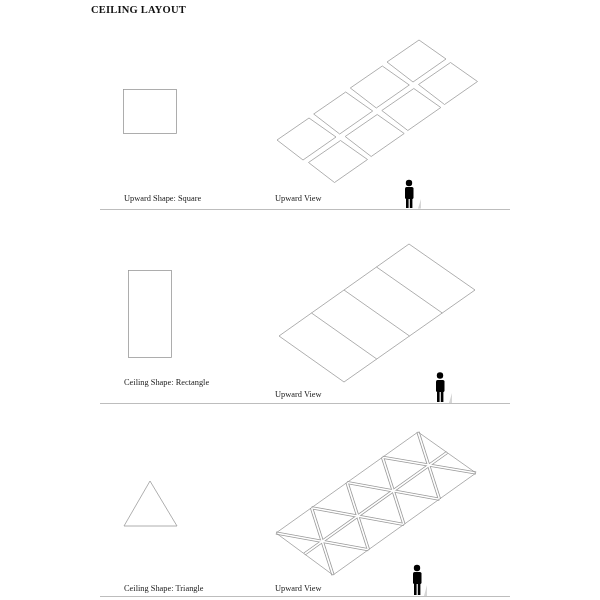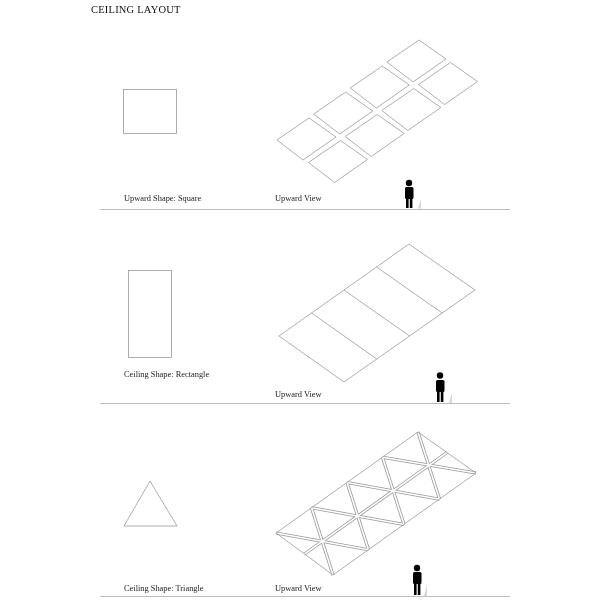--- a/index.html
+++ b/index.html
@@ -1,17 +1,17 @@
 <!DOCTYPE html>
 <html><head>
 <meta charset="utf-8">
 <style>
   html, body { margin: 0; padding: 0; background: #ffffff; }
   body { width: 600px; height: 600px; position: relative; overflow: hidden; font-family: "Liberation Serif", "DejaVu Serif", serif; color: #222; }
-  .title { position: absolute; left: 91px; top: 4px; font-size: 10.5px; font-weight: normal; letter-spacing: 0.2px; color: #111; }
+  .title { position: absolute; left: 91px; top: 4px; font-size: 10.5px; font-weight: bold; letter-spacing: 0.2px; color: #111; }
   .label { position: absolute; font-size: 8.4px; color: #222; white-space: nowrap; }
   .rule { position: absolute; left: 100px; width: 410px; height: 1px; background: #bdbdbd; }
   svg.canvas { position: absolute; left: 0; top: 0; }
 </style>
 </head>
 <body>
 
 <div class="title">CEILING LAYOUT</div>
 
 <svg class="canvas" width="600" height="600" viewBox="0 0 600 600">
@@ -90,19 +90,19 @@
     <rect x="414" y="583" width="2.6" height="12"></rect>
     <rect x="417.8" y="583" width="2.6" height="12"></rect>
   </g>
   <polygon points="424,596 427,585 427,596" fill="#d6d6d6"></polygon>
 </svg>
 
 <div class="label" style="left:124px; top:194px;">Upward Shape: Square</div>
 <div class="label" style="left:275px; top:194px;">Upward View</div>
 <div class="rule" style="top:209px;"></div>
 
-<div class="label" style="left:124px; top:370px;">Ceiling Shape: Rectangle</div>
+<div class="label" style="left:124px; top:378px;">Ceiling Shape: Rectangle</div>
 <div class="label" style="left:275px; top:390px;">Upward View</div>
 <div class="rule" style="top:403px;"></div>
 
 <div class="label" style="left:124px; top:584px;font-family:Liberation Serif, serif;">Ceiling Shape: Triangle</div>
 <div class="label" style="left:275px; top:584px;">Upward View</div>
 <div class="rule" style="top:596px;"></div>
 
 </body></html>

